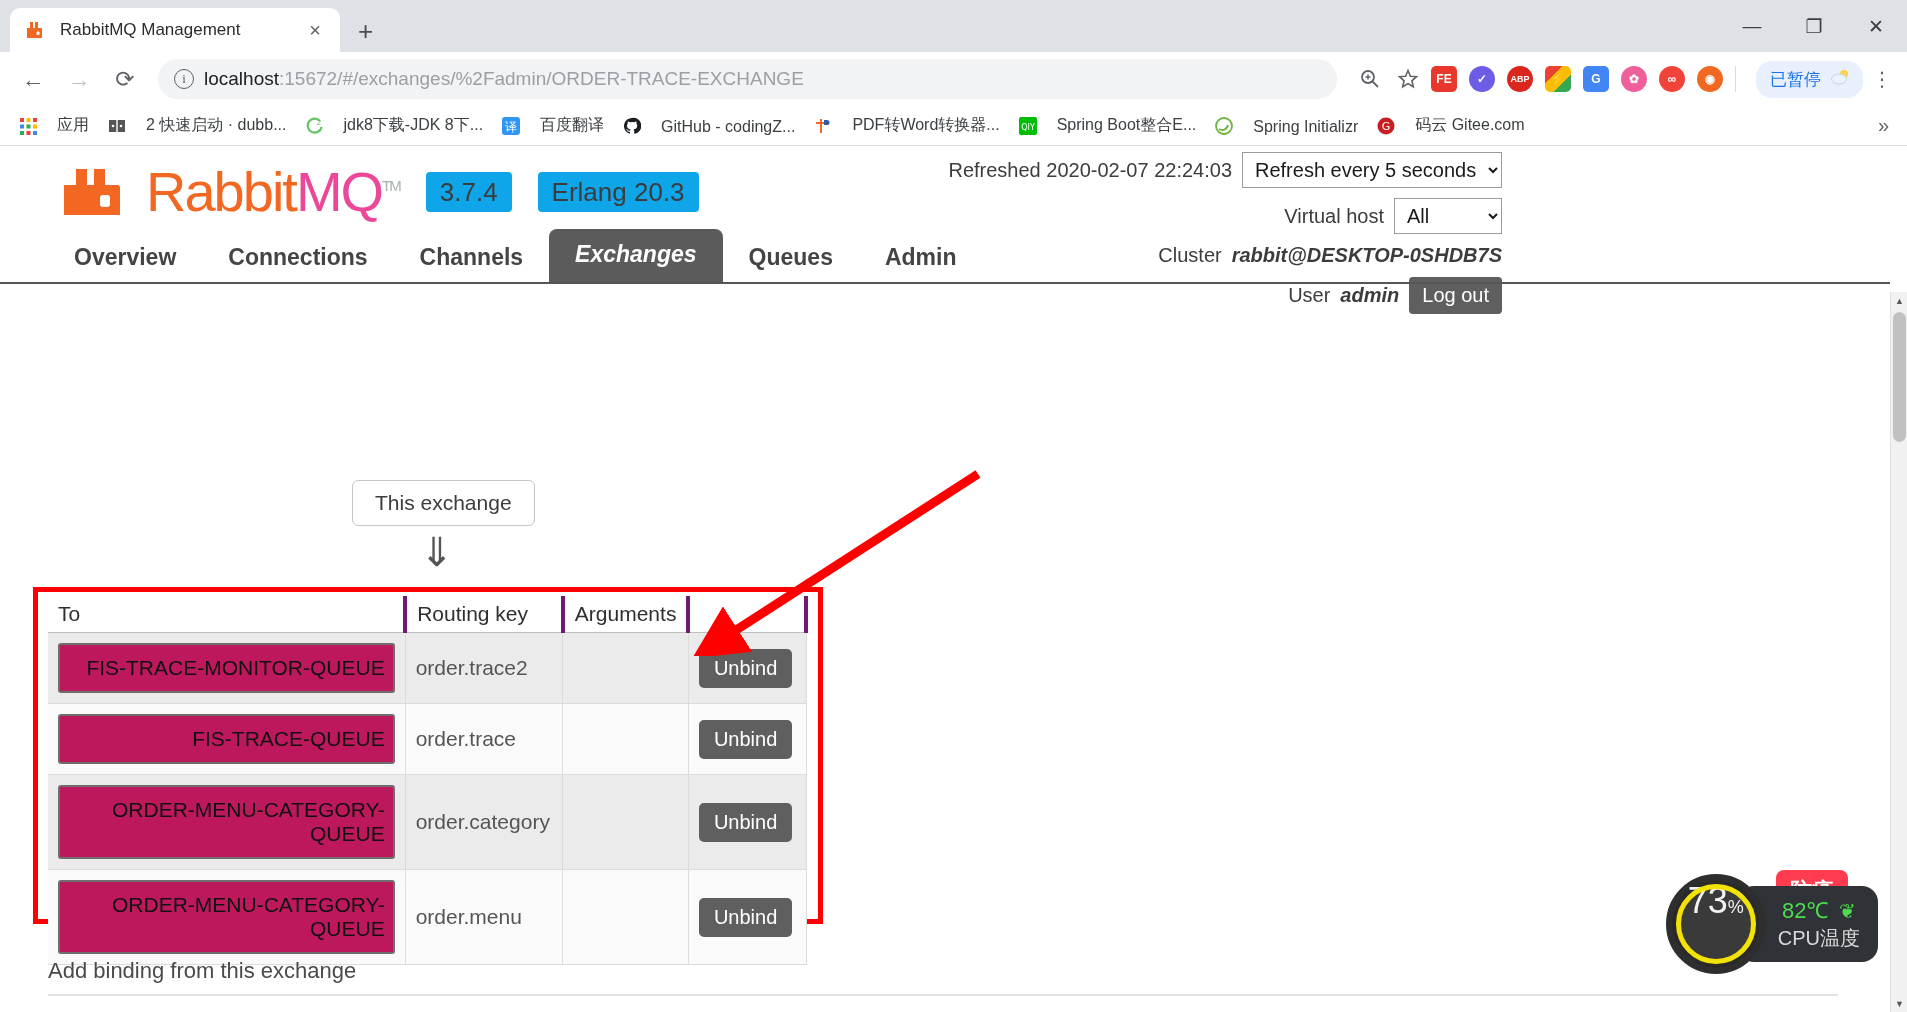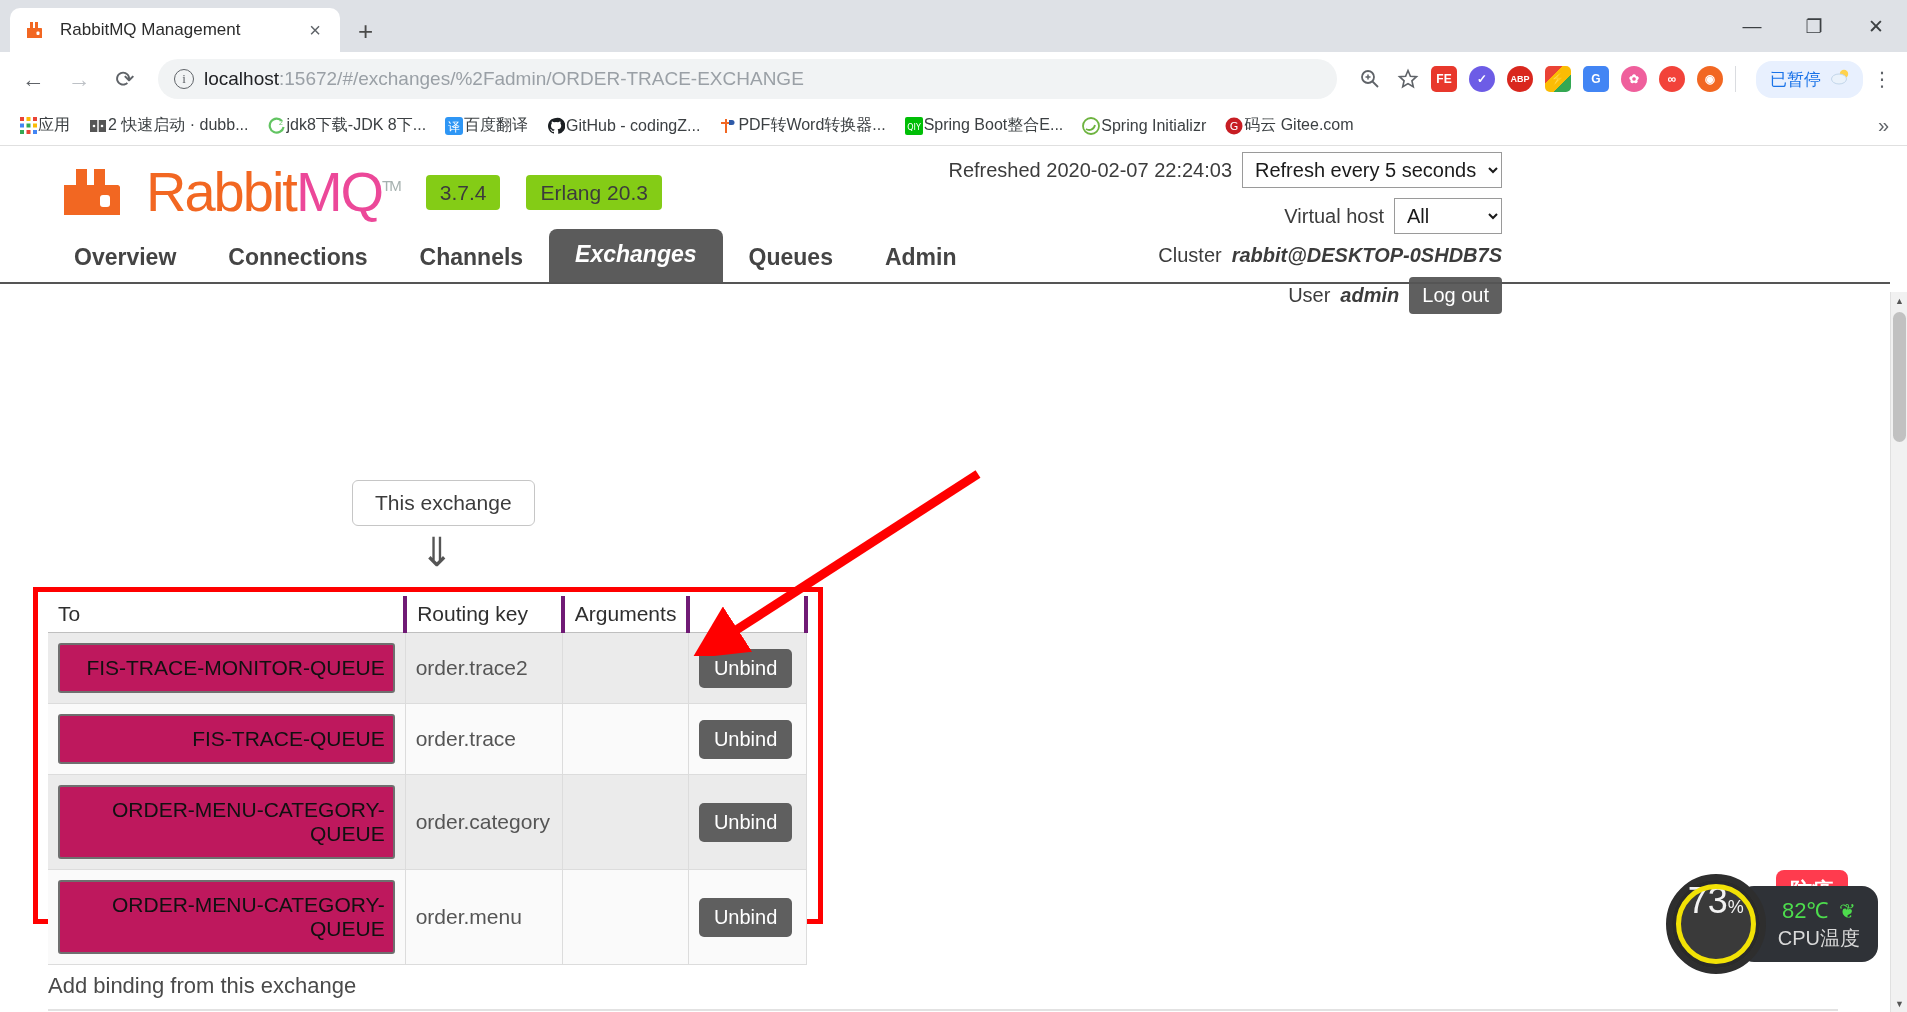--- a/index.html
+++ b/index.html
@@ -90,21 +90,21 @@
   .paused-pill span { color: #1a73e8; font-size: 17px; }
   .divider-v { width: 1px; height: 26px; background: #dadce0; margin: 0 6px; }
   .kebab { font-size: 20px; color: #5f6368; letter-spacing: 0; line-height: .6;
            width: 26px; text-align: center; cursor: pointer; }
 
   .bookmarks {
     height: 40px; background: #fff; display: flex; align-items: center;
     padding: 0 10px; gap: 2px; border-bottom: 1px solid #e0e0e0;
   }
   .bm {
-    display: flex; align-items: center; gap: 0; padding: 4px 8px;
+    display: flex; align-items: flex-end; gap: 19px; padding: 4px 8px;
     border-radius: 4px; cursor: pointer; white-space: nowrap; flex: none;
   }
   .bm-label { font-size: 16px; color: #3c4043; }
   .bm-ico { width: 20px; height: 20px; flex: none; display:flex;
             align-items:center; justify-content:center; font-size: 13px; }
   .bm-overflow { margin-left: auto; font-size: 20px; color: #5f6368;
                  cursor: pointer; padding-right: 8px; }
 
   
   .page {
@@ -116,21 +116,21 @@
   .rmq-header { position: relative; padding: 18px 0 0 0; }
 
   .logo-row { display: flex; align-items: center; gap: 26px; padding-left: 62px; }
   .logo-mark { display: flex; align-items: flex-end; }
   .logo-text { font-size: 56px; letter-spacing: -2px; line-height: 1;
                font-family: "Liberation Sans", sans-serif; }
   .logo-rabbit { color: #f26722; }
   .logo-mq { color: #ec4899; }
   .logo-tm { font-size: 15px; color: #a6b1b0; vertical-align: super; }
   .badge {
-    background: #84cc16; color: #3c3c3c; font-size: 21px;
+    background: #0ea5e9; color: #3c3c3c; font-size: 26px;
     padding: 7px 14px; border-radius: 4px; line-height: 1;
   }
 
   .hdr-right {
     position: absolute; right: 388px; top: 6px; text-align: right;
     font-size: 20px; color: #3c3c3c;
   }
   .hdr-line { display: flex; align-items: center; justify-content: flex-end;
               gap: 10px; margin-bottom: 10px; }
   .hdr-line b { font-weight: bold; font-style: italic; }
@@ -206,21 +206,21 @@
     background: #5f5f5f; color: #fff; font-size: 20px; border: none;
     padding: 8px 15px; border-radius: 5px; cursor: pointer;
     font-family: "Liberation Sans", sans-serif;
   }
 
   
   .annot-arrow { position: absolute; left: 690px; top: 320px;
                  width: 300px; height: 190px; pointer-events: none; z-index: 10; }
 
   
-  .form-sec { position: absolute; left: 48px; top: 812px; width: 1790px; margin-top: 15px; }
+  .form-sec { position: absolute; left: 48px; top: 812px; width: 1790px; }
   .form-title { font-size: 22px; color: #4a4a4a; padding-bottom: 10px;
                 border-bottom: 2px solid #e2e2e2; }
 
   
   .widget { position: absolute; right: 12px; bottom: 38px;
             display: flex; align-items: center; z-index: 30; }
   .gauge {
     width: 100px; height: 100px; border-radius: 50%; background: #3a3a3a;
     border: 6px solid #2e2e2e; box-shadow: 0 0 0 4px #2a2a2a inset;
     display: flex; align-items: baseline; justify-content: center;

